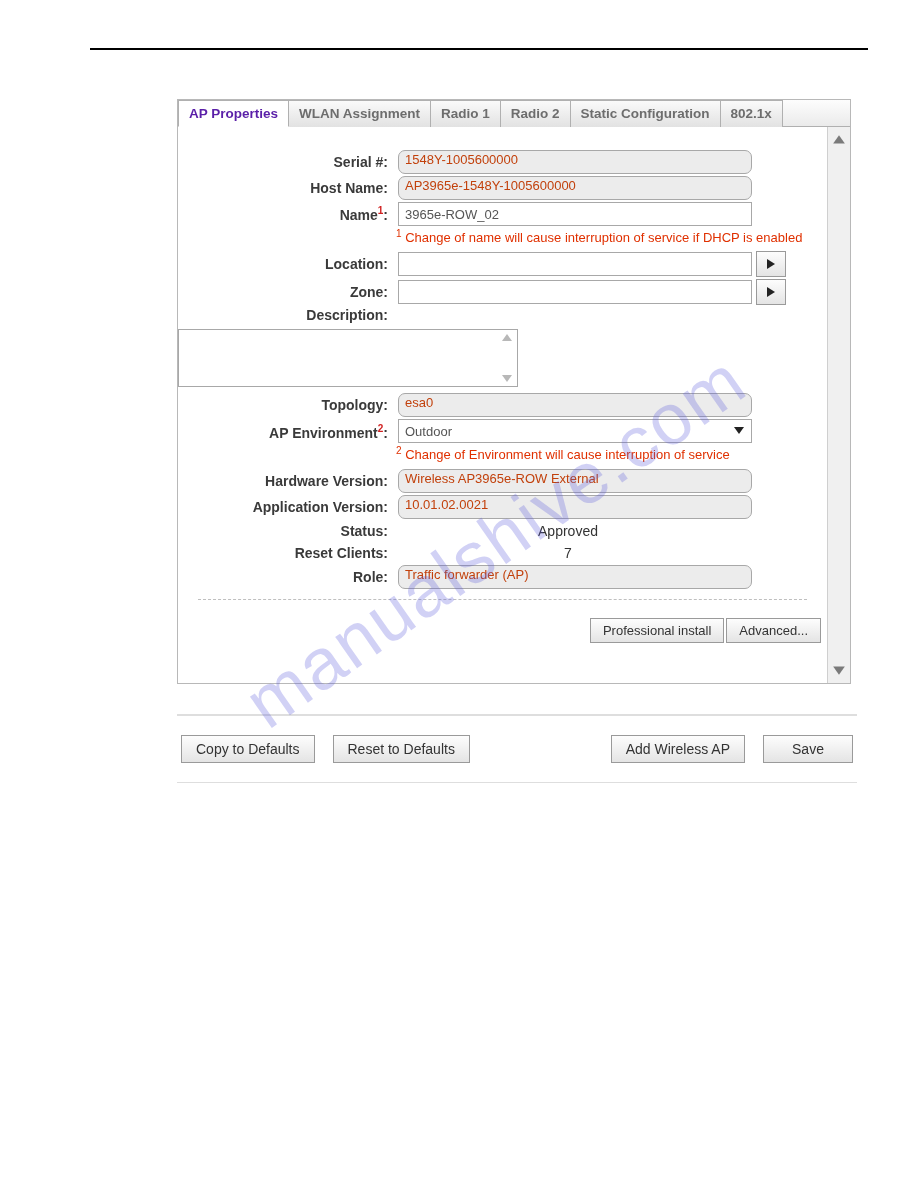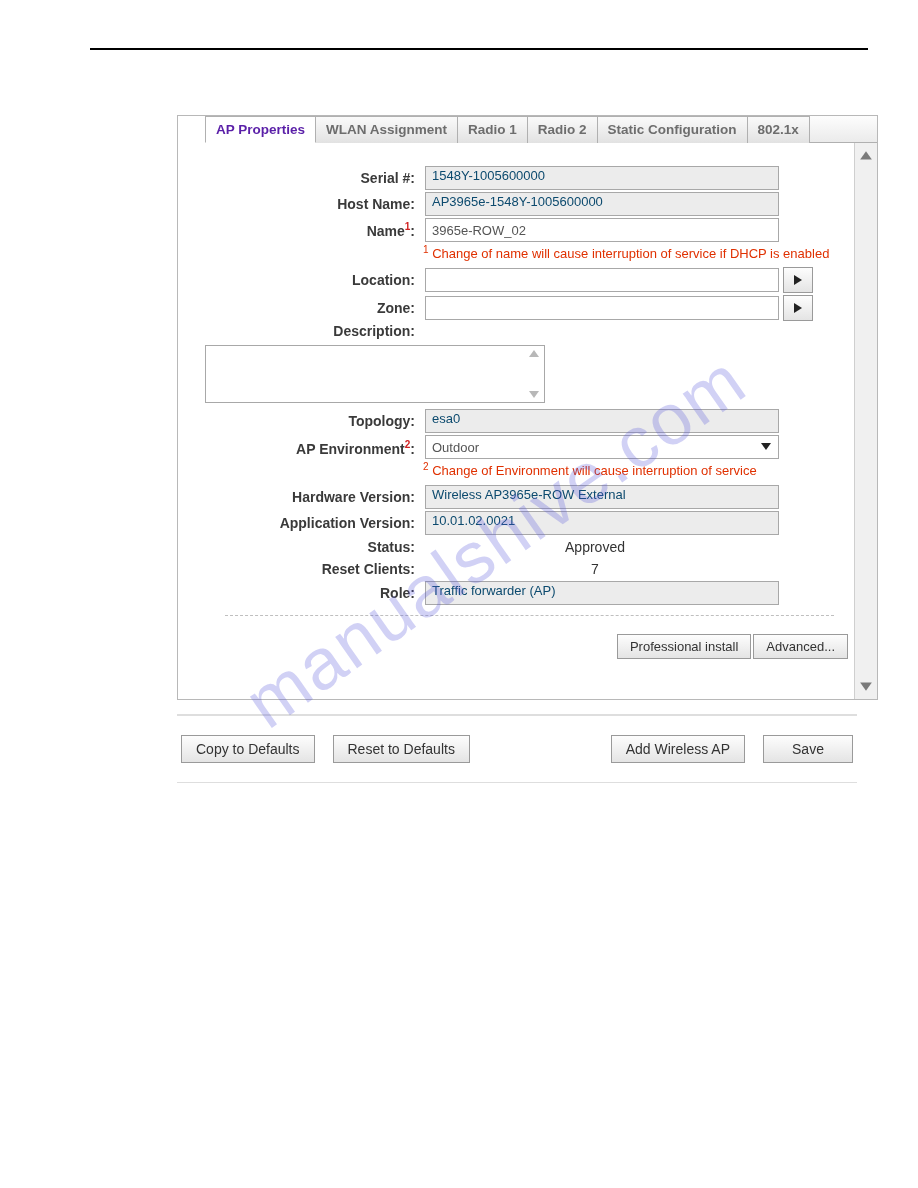--- a/index.html
+++ b/index.html
@@ -16,25 +16,24 @@
   .page-rule {
     position: absolute;
     top: 48px;
     left: 90px;
     right: 50px;
     height: 0;
     border-top: 2px solid #000;
   }
   .panel {
     position: absolute;
-    top: 115px;
+    top: 99px;
     left: 177px;
     width: 672px;
     border: 1px solid #b8b8b8;
-    padding-left: 27px;
   }
   .tabs {
     display: flex;
     background: linear-gradient(#fdfdfd, #eaeaea);
   }
   .tab {
     border: 1px solid #b0b0b0;
     border-bottom: none;
     padding: 5px 10px;
     font-weight: bold;
@@ -113,21 +112,22 @@
     height: 20px;
     border: 1px solid #a8a8a8;
     background: #fff;
     font-size: 13px;
     padding: 1px 6px;
     color: #555;
     font-family: inherit;
   }
   .textbox-ro {
     background: #ececec;
-    color: #0c4a6e;
+    color: #c2410c;
+    border-radius: 7px;
   }
   .textarea {
     width: 340px;
     height: 58px;
     border: 1px solid #a8a8a8;
     resize: none;
     position: relative;
     display: flex;
     justify-content: flex-end;
     padding: 2px;

